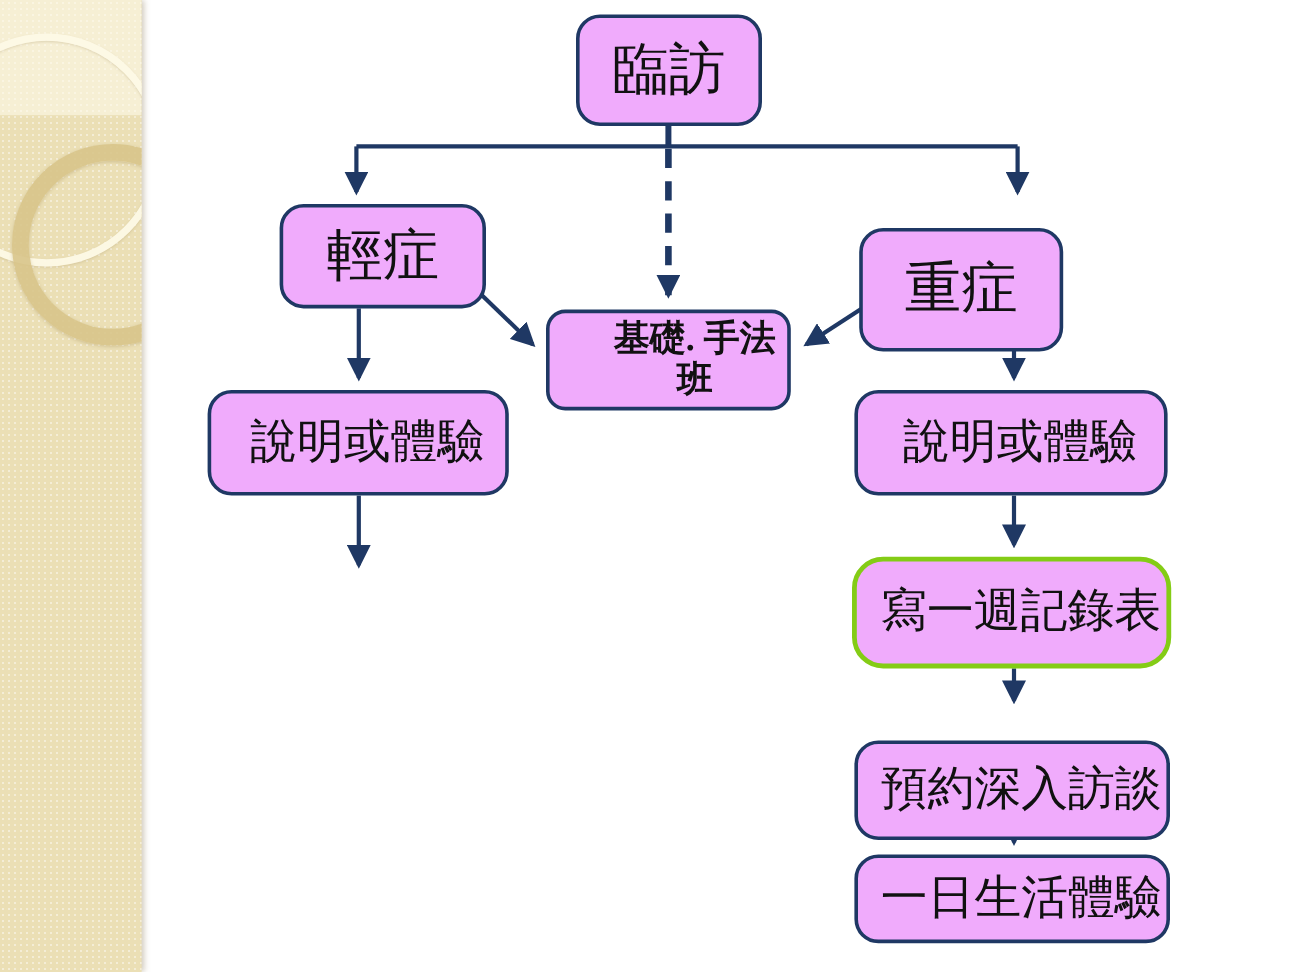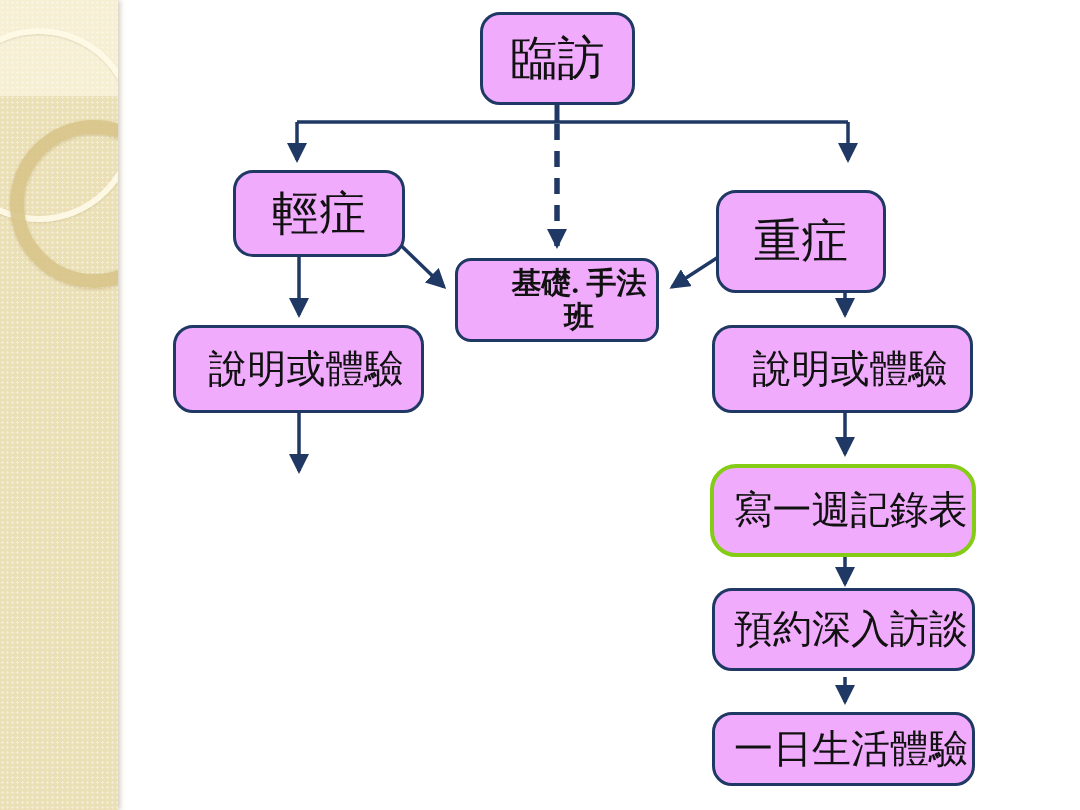--- a/index.html
+++ b/index.html
@@ -54,21 +54,21 @@
   .node.red{border:4px solid #84cc16;border-radius:26px;}
 
   .n-root   {left:480px;top:12px; width:155px;height:93px;}
   .n-mild   {left:213px;top:170px;width:172px;height:87px;margin-left:20px;}
   .n-severe {left:716px;top:170px;width:170px;height:103px;margin-top:20px;}
   .n-class  {left:455px;top:258px;width:204px;height:84px;border-radius:16px;padding-left:44px;}
   .n-mild-intro  {left:173px;top:325px;width:251px;height:88px;}
   .n-mild-promo  {left:162px;top:481px;width:275px;height:89px;}
   .n-sev-intro   {left:712px;top:325px;width:261px;height:88px;}
   .n-weekly      {left:710px;top:464px;width:266px;height:93px;}
-  .n-interview   {left:712px;top:588px;width:263px;height:83px;}
+  .n-interview   {left:712px;top:617px;width:263px;height:83px;}
   .n-oneday      {left:712px;top:712px;width:263px;height:74px;}
 </style>
 </head>
 <body>
 
 <div class="slide">
 
   <div class="sidebar">
     <div class="sidebar-top"></div>
     <div class="ring1"></div>

